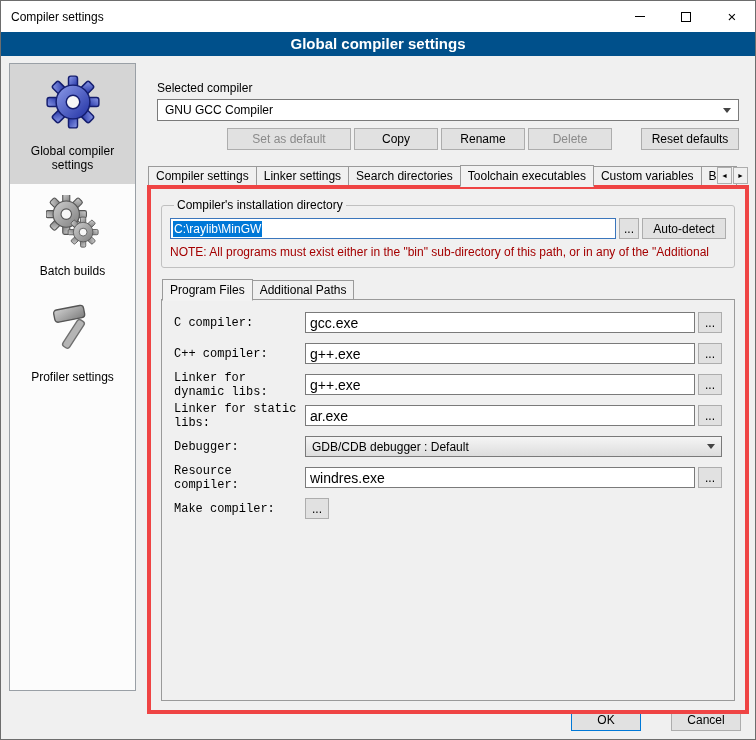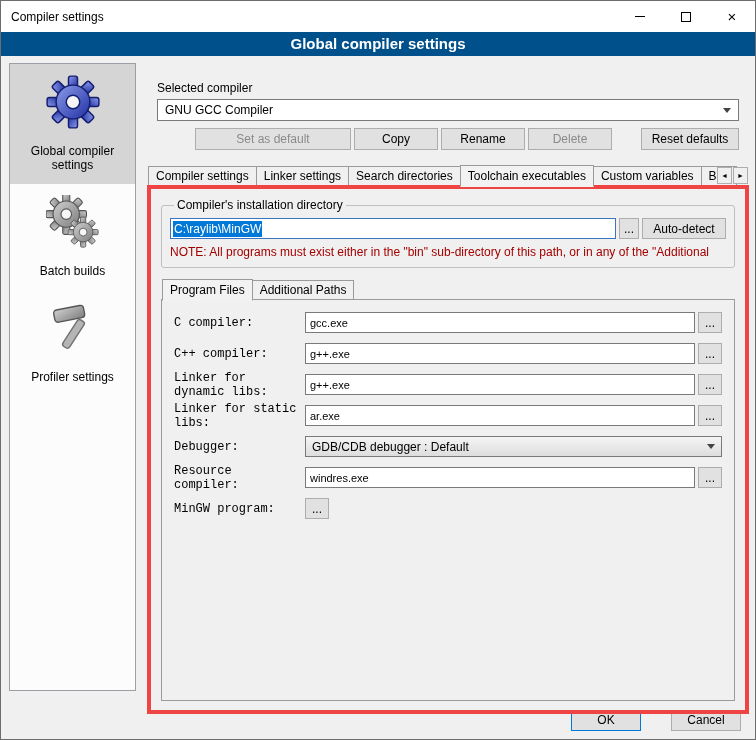--- a/index.html
+++ b/index.html
@@ -50,21 +50,21 @@
     border-top:5px solid #444; margin-left:auto;
   }
   .btn {
     height:22px; background:#e1e1e1; border:1px solid #adadad;
     display:inline-flex; align-items:center; justify-content:center;
     font-size:12px; font-family:inherit;
   }
   .btn.disabled { color:#8a8a8a; }
   .action-row { margin:7px 10px 0; display:flex; gap:3px; }
   .action-spacer { flex:1; }
-  .w140 { width:156px; } .w70 { width:84px; } .w98 { width:98px; }
+  .w140 { width:124px; } .w70 { width:84px; } .w98 { width:98px; }
   .gap26 { margin-left:26px; }
 
   
   .tabbar { display:flex; align-items:flex-end; height:22px; margin-top:14px; position:relative; padding-left:1px; }
   .tab {
     height:20px; padding:0 7px; background:#f0f0f0; border:1px solid #9a9a9a;
     display:flex; align-items:center; margin-right:-1px; white-space:nowrap; overflow:hidden;
   }
   .tab.active { height:22px; background:#f2f2f2; z-index:3; border-bottom:1px solid #f2f2f2; margin-bottom:-1px; }
   .tab.clipped { max-width:42px; }
@@ -94,21 +94,21 @@
   
   .inner-tabbar { display:flex; align-items:flex-end; height:22px; margin-top:10px; padding-left:1px; position:relative; }
   .inner-panel {
     border:1px solid #9a9a9a; margin-top:-1px; flex:1; background:#f0f0f0;
     padding:12px 12px; position:relative; z-index:1;
   }
   .field-row { display:flex; align-items:center; gap:3px; margin-bottom:10px; height:21px; }
   .field-label { width:128px; flex:none;font-family:Liberation Mono, monospace; }
   .text-input {
     flex:1; height:21px; border:1px solid #7a7a7a; background:#fff;
-    font-family:inherit; font-size:11px; padding:0 4px; outline:none;
+    font-family:inherit; font-size:14px; padding:0 4px; outline:none;
   }
   .field-browse { width:24px; height:21px; }
   .choice {
     flex:1; height:21px; border:1px solid #7a7a7a;
     background:linear-gradient(#f5f5f5,#dddddd);
     display:flex; align-items:center; padding:7px 6px;
   }
 
   
   .footer { position:absolute; right:14px; bottom:8px; display:flex; gap:30px;border-radius:11px; }
@@ -285,21 +285,21 @@
           </div>
         </div>
 
         <div class="field-row">
           <span class="field-label">Resource compiler:</span>
           <input class="text-input" value="windres.exe" style="">
           <button class="btn field-browse">...</button>
         </div>
 
         <div class="field-row">
-          <span class="field-label">MinGW program:</span>
+          <span class="field-label">Make compiler:</span>
           <button class="btn field-browse">...</button>
         </div>
 
       </div>
     </div>
   </div>
 
   <div class="footer">
     <button class="btn default">OK</button>
     <button class="btn">Cancel</button>

